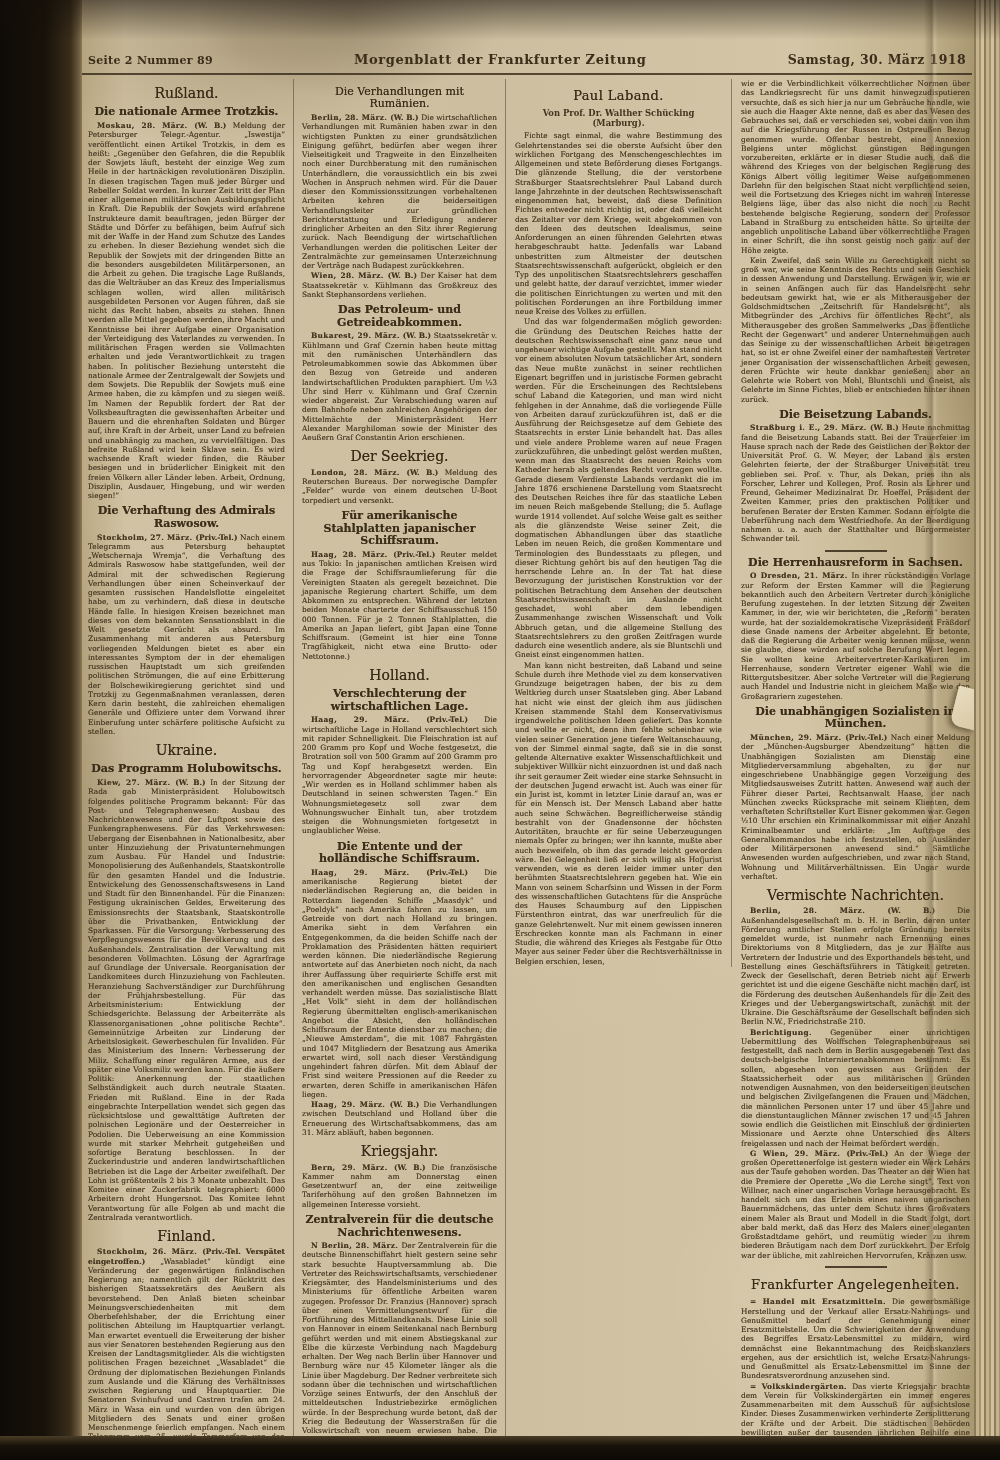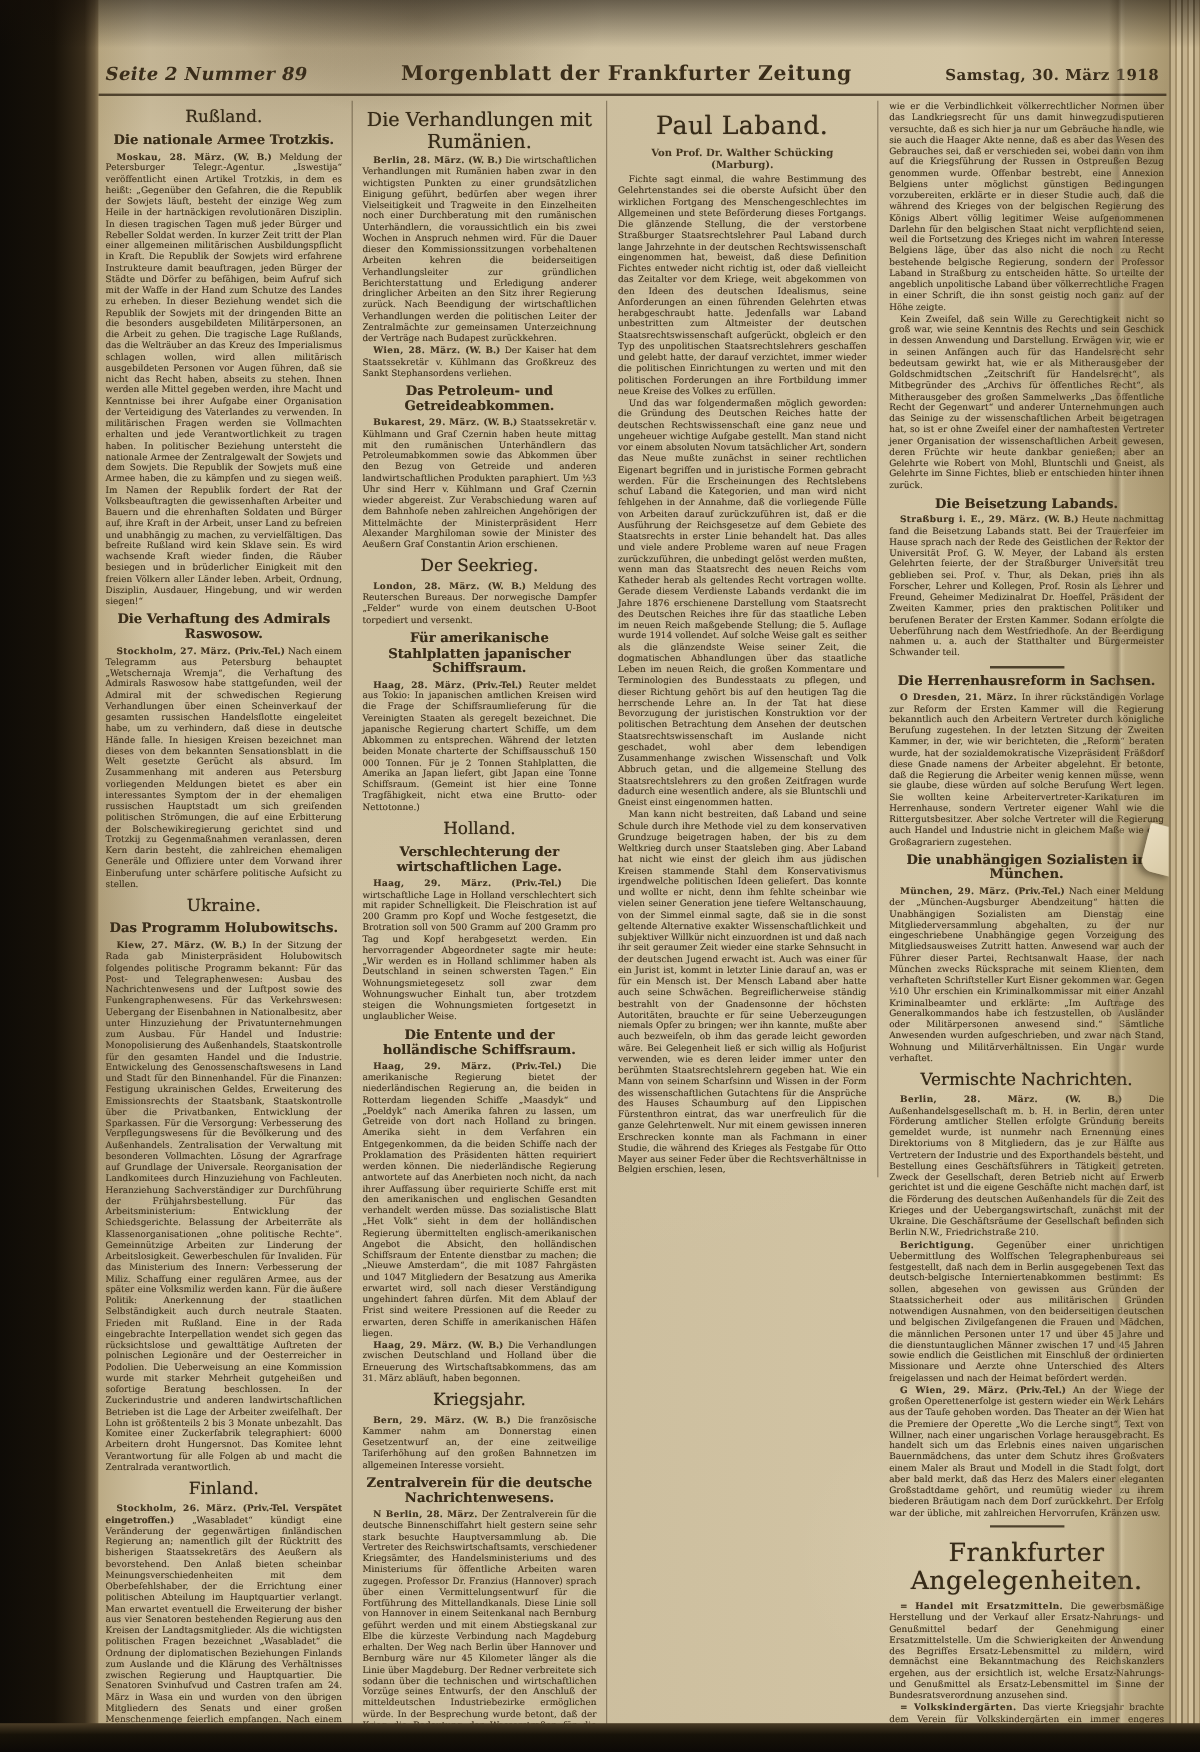--- a/index.html
+++ b/index.html
@@ -31,36 +31,36 @@
   }
   .crease{position:absolute;top:0;bottom:0;width:14px;right:38px;pointer-events:none;
     background:linear-gradient(90deg,transparent,rgba(74,58,34,.28) 55%,rgba(255,246,220,.18) 75%,transparent);}
   .torn-flap{position:absolute;right:-4px;top:688px;width:26px;height:40px;
     background:linear-gradient(135deg,#e9ddc0,#d8c9a5);
     box-shadow:-3px 3px 5px rgba(40,30,16,.45);
     transform:rotate(14deg);border-radius:2px 0 0 10px;}
   
   .masthead{display:flex;justify-content:space-between;align-items:baseline;
     padding:52px 10px 6px 8px;color:#3a2d1a;}
-  .mh-left{font-size:15px;font-weight:bold;letter-spacing:.3px;font-style:italic;}
-  .mh-center{font-size:17px;font-weight:bold;letter-spacing:.6px;}
+  .mh-left{font-size:11px;font-weight:bold;letter-spacing:.3px;}
+  .mh-center{font-size:13px;font-weight:bold;letter-spacing:.6px;}
   .mh-right{font-size:12.5px;font-weight:bold;letter-spacing:.4px;}
   .mast-rule{height:2px;background:rgba(52,40,22,.8);margin:0 4px 2px 2px;}
   
   .cols{display:flex;align-items:flex-start;padding:2px 6px 0 8px;color:#43351f;}
   .col{box-sizing:border-box;}
   .col:not(:last-child){border-right:1px solid rgba(70,55,35,.5);}
   .c1{width:206px;padding-right:8px;}
   .c2{width:212px;padding:0 8px;}
   .c3{width:226px;padding:0 9px;}
   .c4{flex:1;padding-left:9px;}
   .h1{text-align:center;font-weight:normal;font-size:14px;line-height:1.1;
       margin:7px 2px 3px;color:#362a17;text-shadow:0 0 .6px rgba(54,42,23,.7);}
-  .h1.xl{font-size:21px;letter-spacing:.4px;margin:10px 0 5px;}
-  .h1.md{font-size:16px;}
+  .h1.xl{font-size:13px;letter-spacing:.4px;margin:10px 0 5px;}
+  .h1.md{font-size:11px;}
   .h2{text-align:center;font-weight:bold;font-size:11px;line-height:1.15;
       margin:5px 2px 2px;color:#3a2d19;text-shadow:0 0 .5px rgba(58,45,25,.6);}
   .byline{text-align:center;font-weight:bold;font-size:8.4px;margin:0 16px 3px;}
   .para{font-size:7.4px;line-height:1.25;text-align:justify;text-indent:9px;
         margin:0 0 1px;text-shadow:0 0 .5px rgba(67,53,31,.55);}
   .para.noindent{text-indent:0;}
   .lead{font-weight:bold;letter-spacing:.35px;}
   .agency{font-weight:bold;}
   .shortrule{width:62px;height:0;border-top:2px solid rgba(54,42,23,.85);margin:6px auto 4px;}
 </style>

